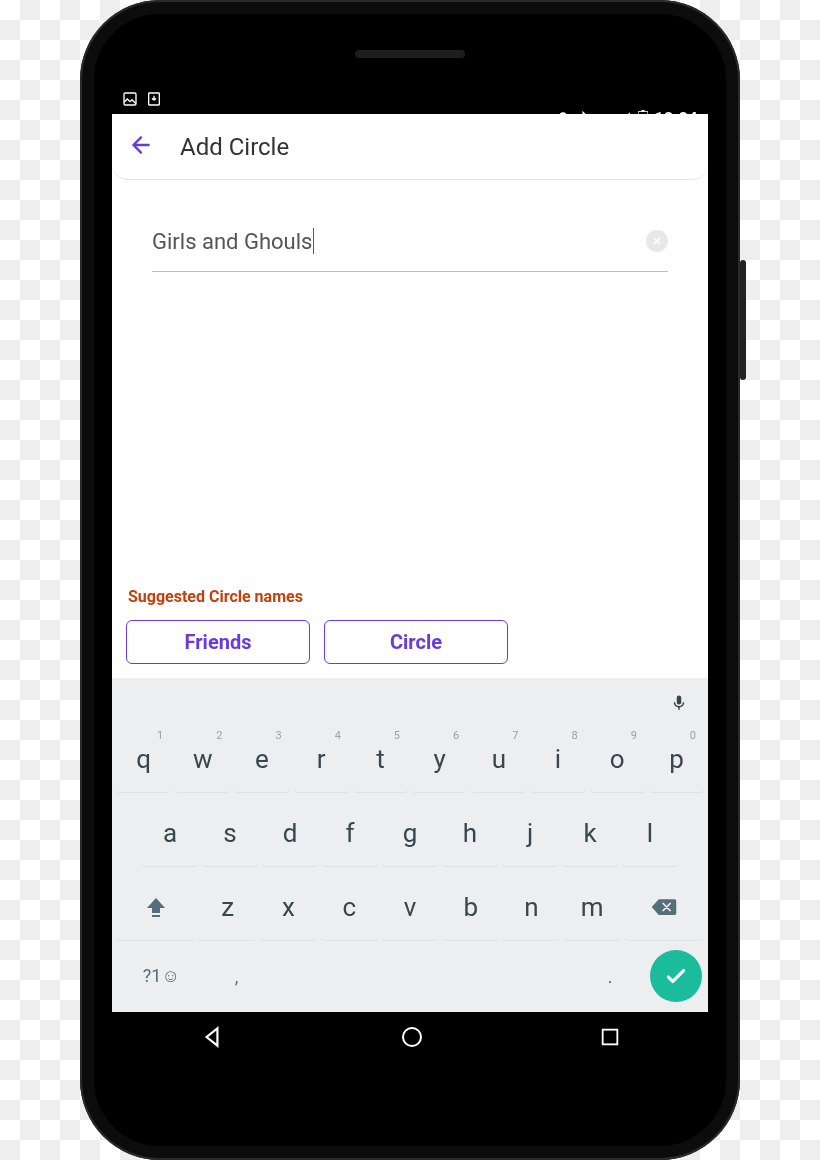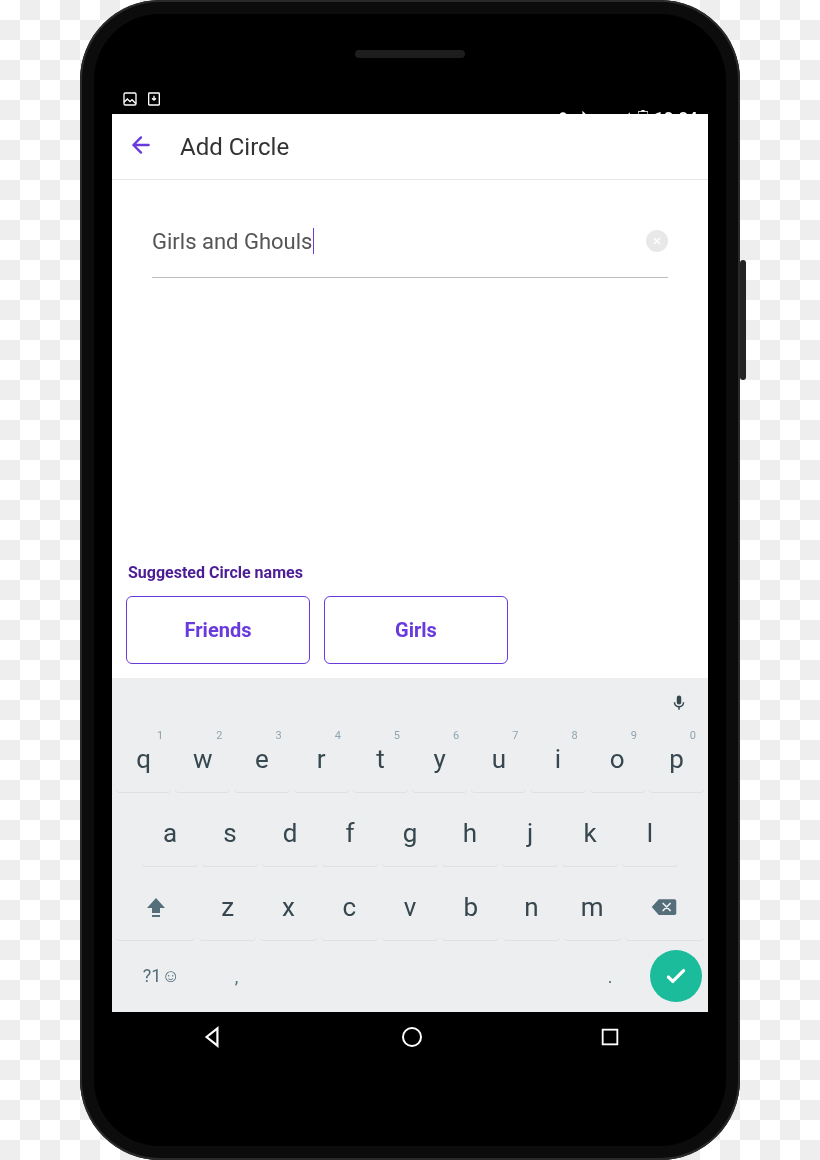--- a/index.html
+++ b/index.html
@@ -77,33 +77,34 @@
   .status-time { font-weight: 700; letter-spacing: 0.5px; }
   .lte { font-size: 9px; font-weight: 700; line-height: 1; }
   
   .app-bar {
     height: 66px;
     display: flex;
     align-items: center;
     padding: 0 16px;
     border-bottom: 1px solid #e6e6e6;
     gap: 26px;
+    border-radius: 16px;
   }
   .back-btn { cursor: pointer; }
   .app-title { font-size: 24px; color: #333; font-weight: 400; }
   
   .content {
     padding: 48px 40px 0 40px;
     flex: 0 0 auto;
   }
   .input-row {
     display: flex;
     align-items: center;
     border-bottom: 1px solid #bdbdbd;
-    padding-bottom: 23px;
+    padding-bottom: 17px;
   }
   .cursor {
     display: inline-block;
     width: 1px;
     height: 26px;
     background: #6a3bdc;
     margin-left: 1px;
     vertical-align: middle;
   }
   .input-text-wrap { flex: 1; font-size: 22px; color: #555; display: flex; align-items: center; }
@@ -114,33 +115,33 @@
     color: #fff;
     display: flex;
     align-items: center; justify-content: center;
     font-size: 14px;
     cursor: pointer;
   }
   .spacer { flex: 1; }
   .suggestions-label {
     font-size: 16px;
     font-weight: 700;
-    color: #4c1d95;
+    color: #c2410c;
     padding: 0 0 14px 16px;
   }
   .suggestions {
     display: flex;
     gap: 14px;
     padding: 0 0 14px 14px;
   }
   .chip {
     border: 1px solid #6a3bdc;
     color: #6a3bdc;
     border-radius: 6px;
-    height: 68px;
+    height: 44px;
     min-width: 184px;
     display: flex;
     align-items: center;
     justify-content: center;
     font-size: 20px;
     font-weight: 700;
     cursor: pointer;
     flex: 0 0 auto;
     padding: 0 20px;
   }
@@ -271,21 +272,21 @@
               </svg>
           </span>
         </div>
       </div>
 
       <div class="spacer"></div>
 
       <div class="suggestions-label">Suggested Circle names</div>
       <div class="suggestions">
         <div class="chip">Friends</div>
-        <div class="chip">Girls</div>
+        <div class="chip">Circle</div>
       </div>
 
       <div class="keyboard">
         <div class="kb-top">
           <svg width="18" height="22" viewBox="0 0 24 24" fill="#37474f">
               <path d="M12 14a3 3 0 003-3V5a3 3 0 00-6 0v6a3 3 0 003 3zm5-3a5 5 0 01-10 0H5a7 7 0 006 6.9V21h2v-3.1A7 7 0 0019 11h-2z"></path>
             </svg>
         </div>
         <div class="kb-row" id="kb-row1">
             <div class="key">q<span class="num">1</span></div>

